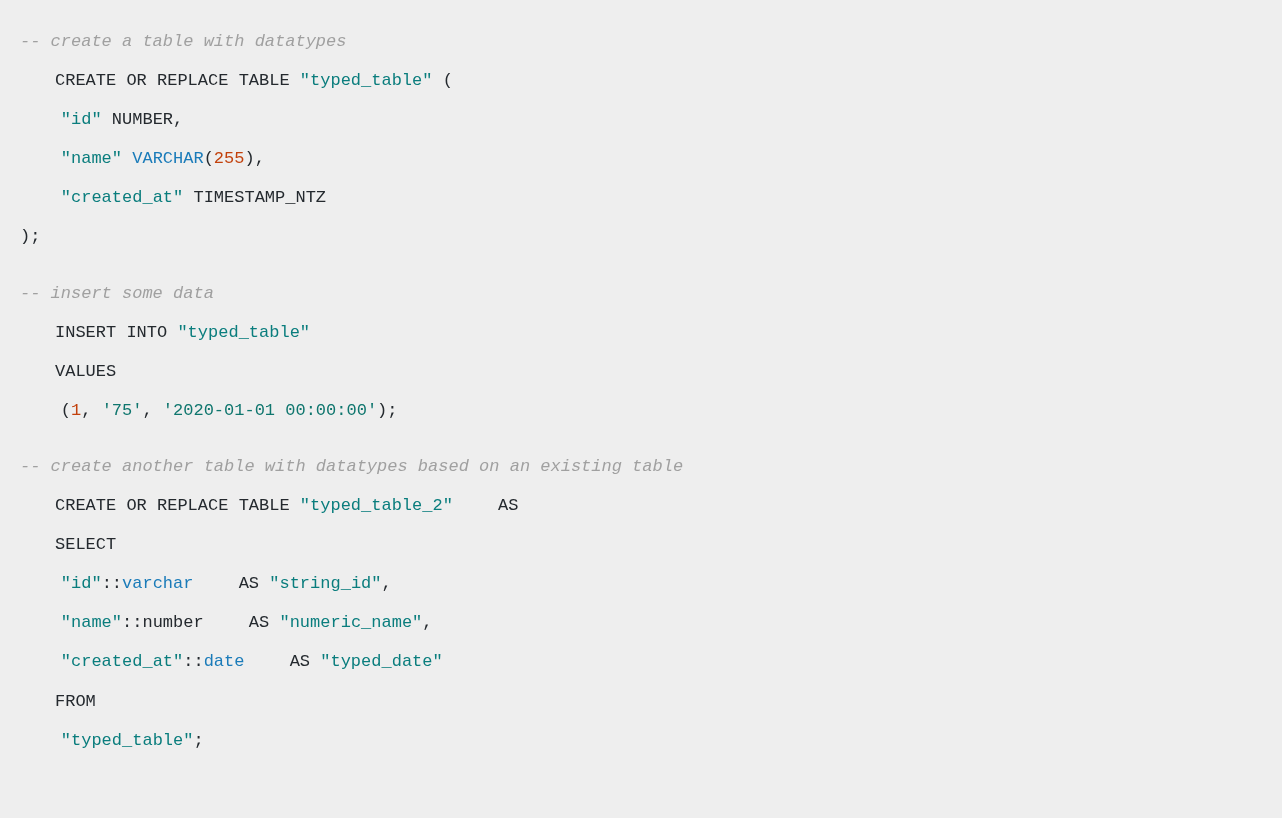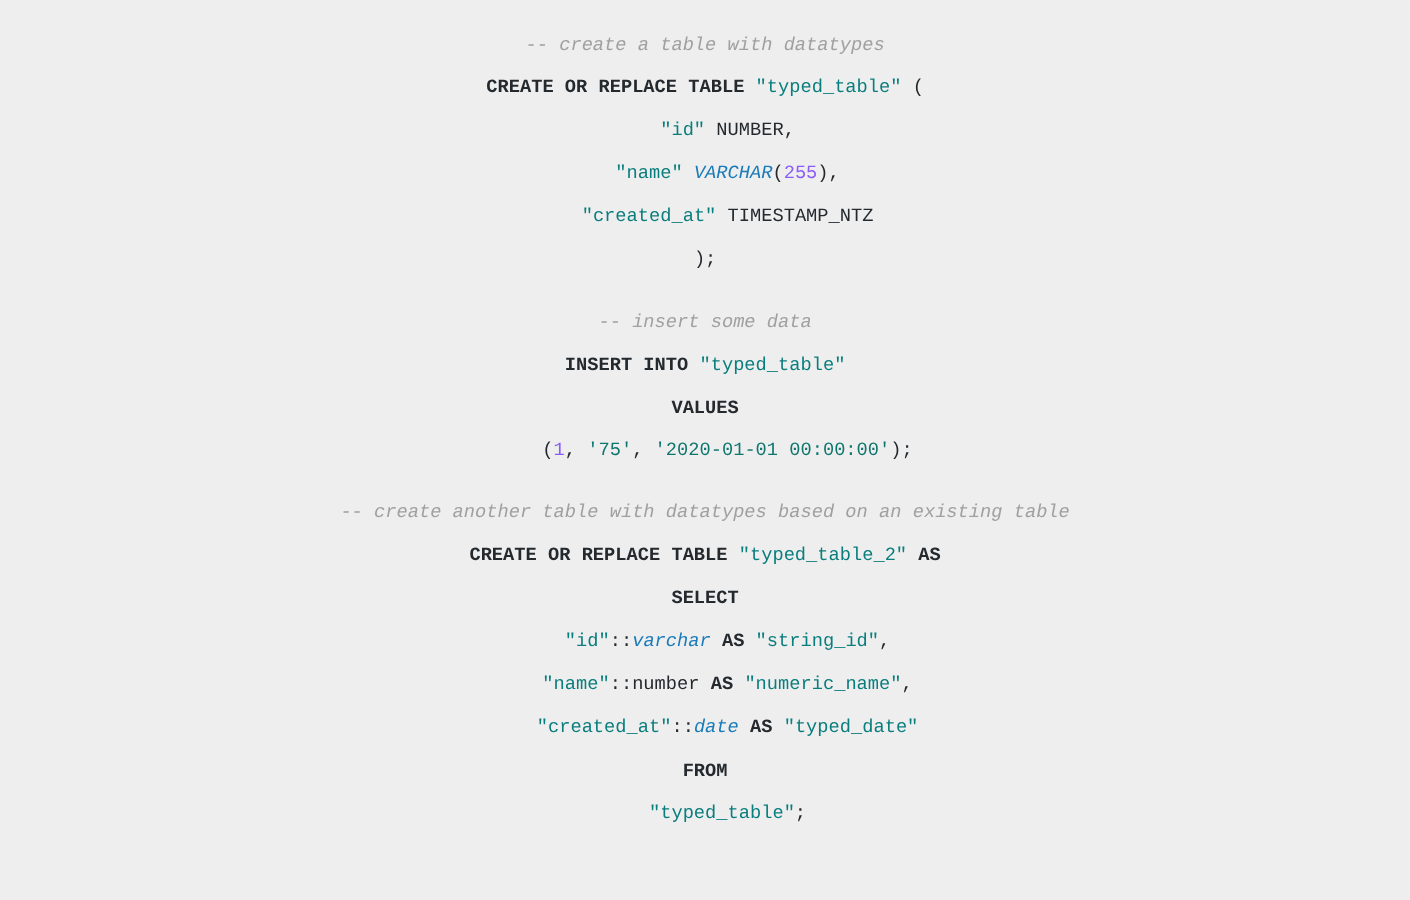--- a/index.html
+++ b/index.html
@@ -7,27 +7,26 @@
       background: #eeeeee;
       font-family: "SFMono-Regular", Consolas, "Liberation Mono", Menlo, monospace;
       font-size: 17px;
       line-height: 2.3;
       padding: 22px 20px;
       color: #24292e;
     }
     pre {
       font-family: inherit;
       white-space: pre;
-      text-align: center;
     }
     .comment { color: #a0a0a0; font-style: italic; }
-    .keyword { color: #24292e; font-weight: 700; }
+    .keyword { color: #24292e; font-weight: 400; margin-left: 35px; }
     .string  { color: #0a7d7d; }
-    .type    { color: #1a7bb9; font-style: italic; }
-    .number  { color: #8b5cf6; }
+    .type    { color: #1a7bb9; }
+    .number  { color: #c2410c; }
     .literal { color: #0f766e; }
     .plain   { color: #24292e; }
     .blank   { display: block; height: 1em; }
   </style>
 </head>
 <body>
 
 <pre id="code"><div><span class="comment">-- create a table with datatypes</span></div><div><span class="keyword">CREATE OR REPLACE TABLE</span><span class="plain"> </span><span class="string">"typed_table"</span><span class="plain"> (</span></div><div><span class="plain">    </span><span class="string">"id"</span><span class="plain"> NUMBER,</span></div><div><span class="plain">    </span><span class="string">"name"</span><span class="plain"> </span><span class="type">VARCHAR</span><span class="plain">(</span><span class="number">255</span><span class="plain">),</span></div><div><span class="plain">    </span><span class="string">"created_at"</span><span class="plain"> TIMESTAMP_NTZ</span></div><div><span class="plain">);</span></div><div class="blank">&nbsp;</div><div><span class="comment">-- insert some data</span></div><div><span class="keyword">INSERT INTO</span><span class="plain"> </span><span class="string">"typed_table"</span></div><div><span class="keyword">VALUES</span></div><div><span class="plain">    (</span><span class="number">1</span><span class="plain">, </span><span class="literal">'75'</span><span class="plain">, </span><span class="literal">'2020-01-01 00:00:00'</span><span class="plain">);</span></div><div class="blank">&nbsp;</div><div><span class="comment">-- create another table with datatypes based on an existing table</span></div><div><span class="keyword">CREATE OR REPLACE TABLE</span><span class="plain"> </span><span class="string">"typed_table_2"</span><span class="plain"> </span><span class="keyword">AS</span></div><div><span class="keyword">SELECT</span></div><div><span class="plain">    </span><span class="string">"id"</span><span class="plain">::</span><span class="type">varchar</span><span class="plain"> </span><span class="keyword">AS</span><span class="plain"> </span><span class="string">"string_id"</span><span class="plain">,</span></div><div><span class="plain">    </span><span class="string">"name"</span><span class="plain">::number </span><span class="keyword">AS</span><span class="plain"> </span><span class="string">"numeric_name"</span><span class="plain">,</span></div><div><span class="plain">    </span><span class="string">"created_at"</span><span class="plain">::</span><span class="type">date</span><span class="plain"> </span><span class="keyword">AS</span><span class="plain"> </span><span class="string">"typed_date"</span></div><div><span class="keyword">FROM</span></div><div><span class="plain">    </span><span class="string">"typed_table"</span><span class="plain">;</span></div></pre>
 
 </body></html>

